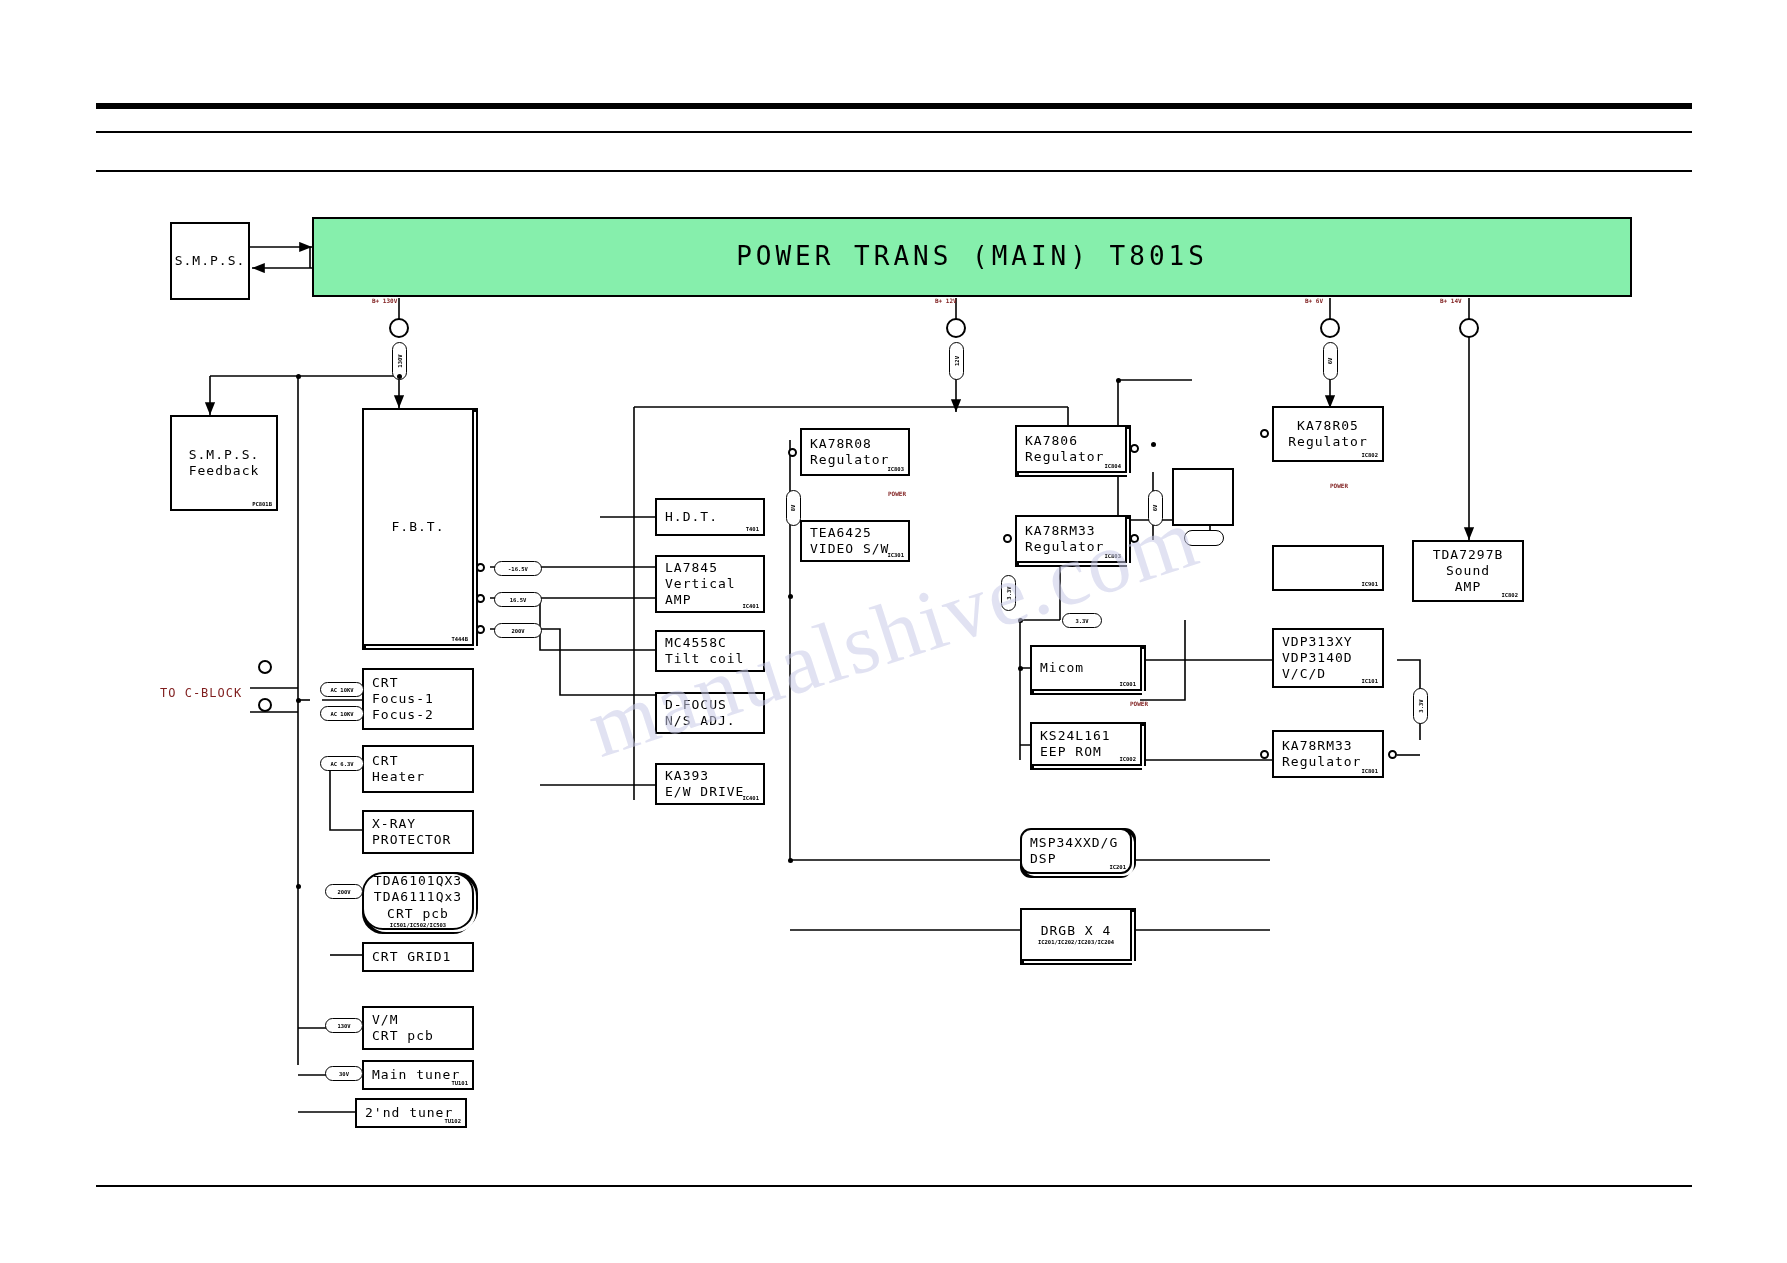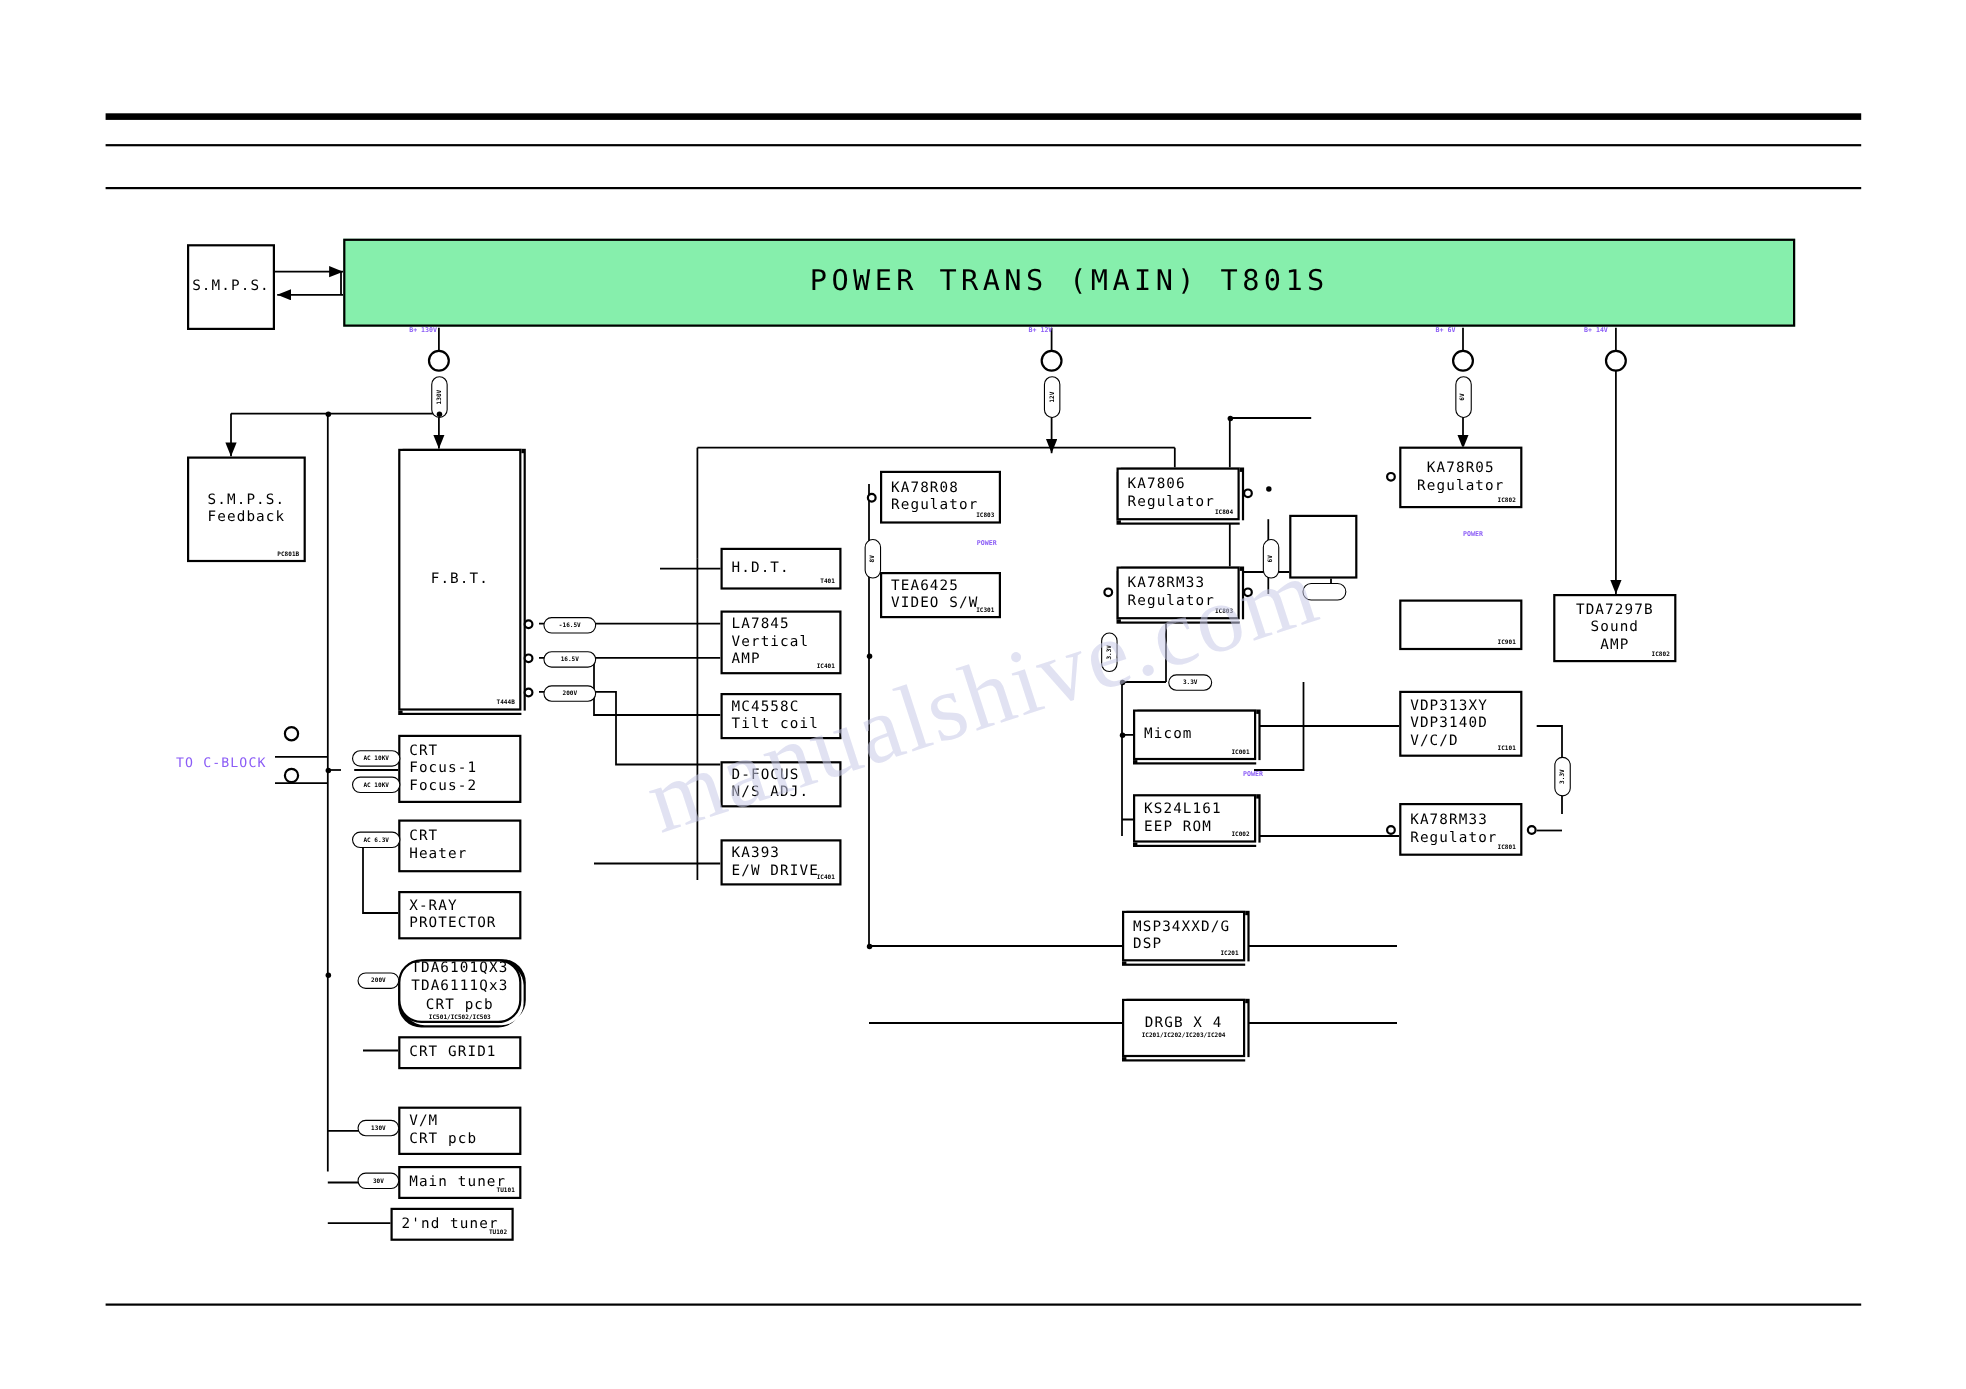--- a/index.html
+++ b/index.html
@@ -24,21 +24,21 @@
        height:13px;display:flex;align-items:center;justify-content:center;
        font-size:5.5px;font-weight:bold;letter-spacing:0;white-space:nowrap;}
   .tagv{position:absolute;border:1.5px solid #000;border-radius:9px;background:#fff;
        width:13px;display:flex;align-items:center;justify-content:center;}
   .tagv span{font-size:5.5px;font-weight:bold;transform:rotate(-90deg);white-space:nowrap;}
   
   .circ{position:absolute;border:2px solid #000;border-radius:50%;background:#fff;width:9px;height:9px;box-sizing:border-box;}
   .bigcirc{position:absolute;border:2px solid #000;border-radius:50%;background:#fff;width:20px;height:20px;box-sizing:border-box;}
   .dot{position:absolute;background:#000;border-radius:50%;width:5px;height:5px;}
   
-  .txt{position:absolute;font-size:11px;letter-spacing:1px;white-space:nowrap;color:#8b5cf6;}
+  .txt{position:absolute;font-size:11px;letter-spacing:1px;white-space:nowrap;color:#7f1d1d;}
   .txt.small{font-size:6px;font-weight:bold;letter-spacing:0;}
   svg.ov{position:absolute;left:0;top:0;width:1787px;height:1263px;pointer-events:none;}
   
   #wm{position:absolute;left:0;top:0;width:1787px;height:1263px;pointer-events:none;
       display:flex;align-items:center;justify-content:center;}
   #wm span{font-family:"Liberation Serif",serif;font-size:86px;color:#c9cbe8;opacity:.55;
            transform:rotate(-18deg);letter-spacing:2px;white-space:nowrap;}
 </style>
 </head>
 <body>
@@ -297,21 +297,21 @@
     <div class="ref">IC001</div>
   </div>
   <div class="txt small" style="left:1130px;top:700px;">POWER</div>
 
   <div class="blk shadow left" style="left:1030px;top:722px;width:112px;height:44px;">
     <div class="ln">KS24L161</div>
     <div class="ln">EEP ROM</div>
     <div class="ref">IC002</div>
   </div>
 
-  <div class="blk shadow left" style="left:1020px;top:828px;width:112px;height:46px;">
+  <div class="blk shadow left" style="left:1020px;top:828px;width:112px;height:46px;border-radius:11px;">
     <div class="ln">MSP34XXD/G</div>
     <div class="ln">DSP</div>
     <div class="ref">IC201</div>
   </div>
 
   <div class="blk shadow" style="left:1020px;top:908px;width:112px;height:53px;">
     <div class="ln">DRGB X 4</div>
     <div class="sub">IC201/IC202/IC203/IC204</div>
   </div>
 

